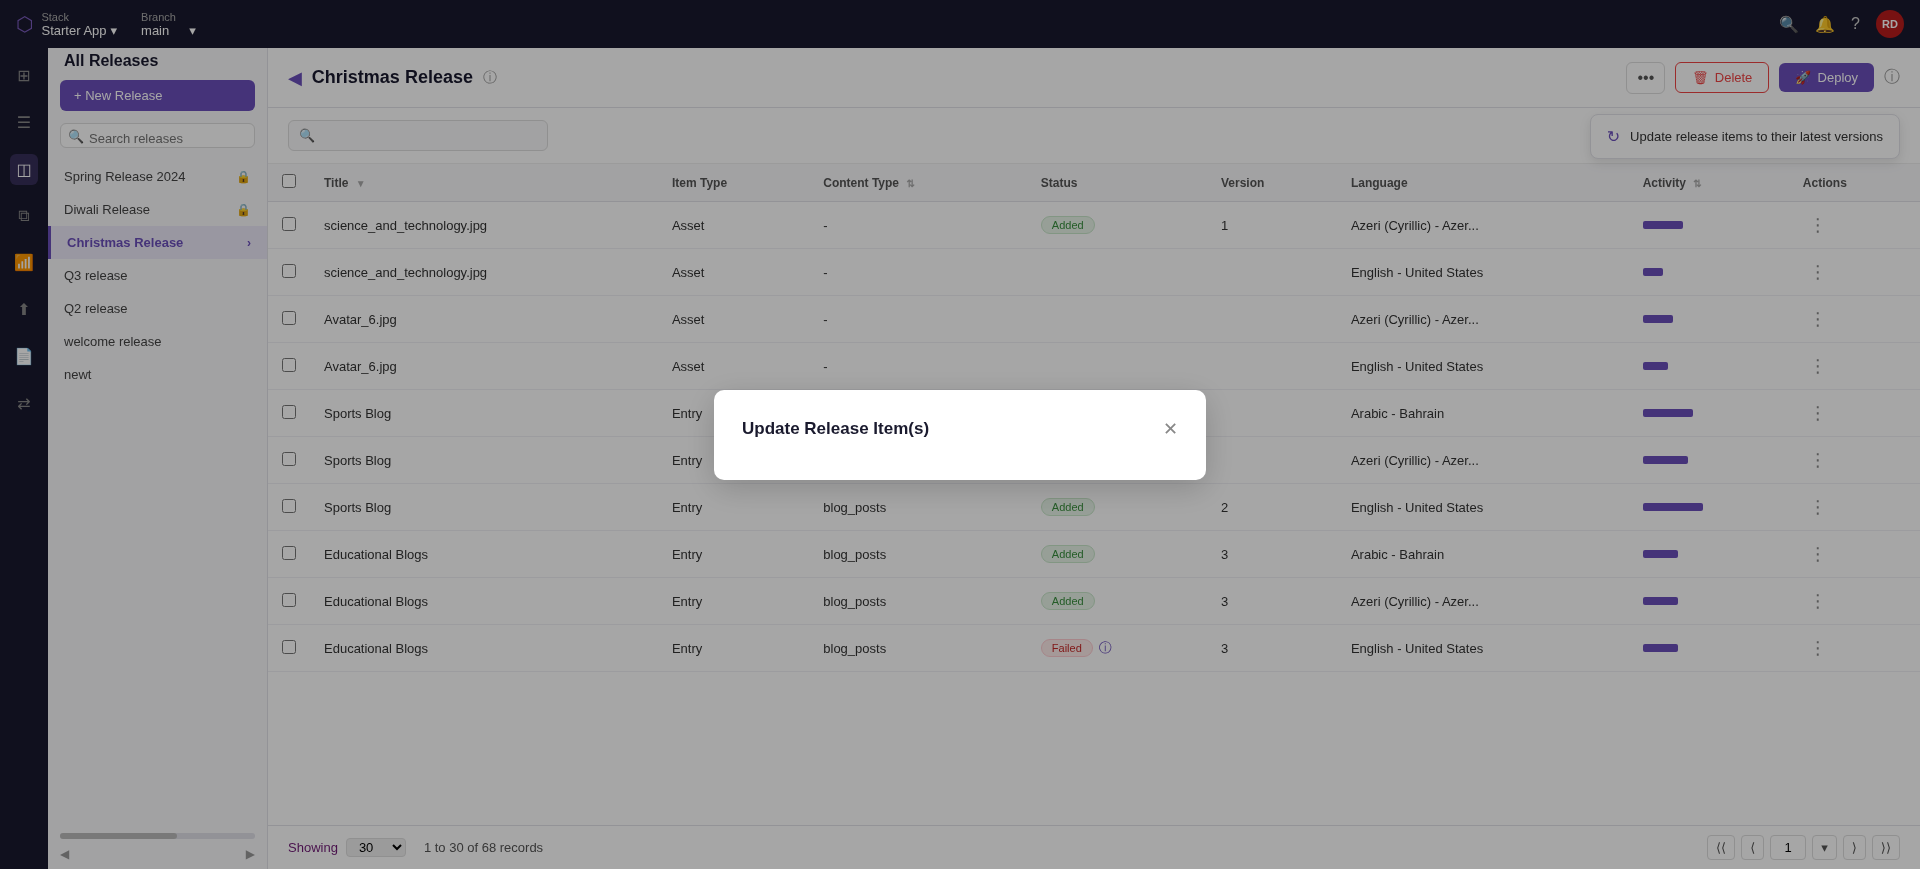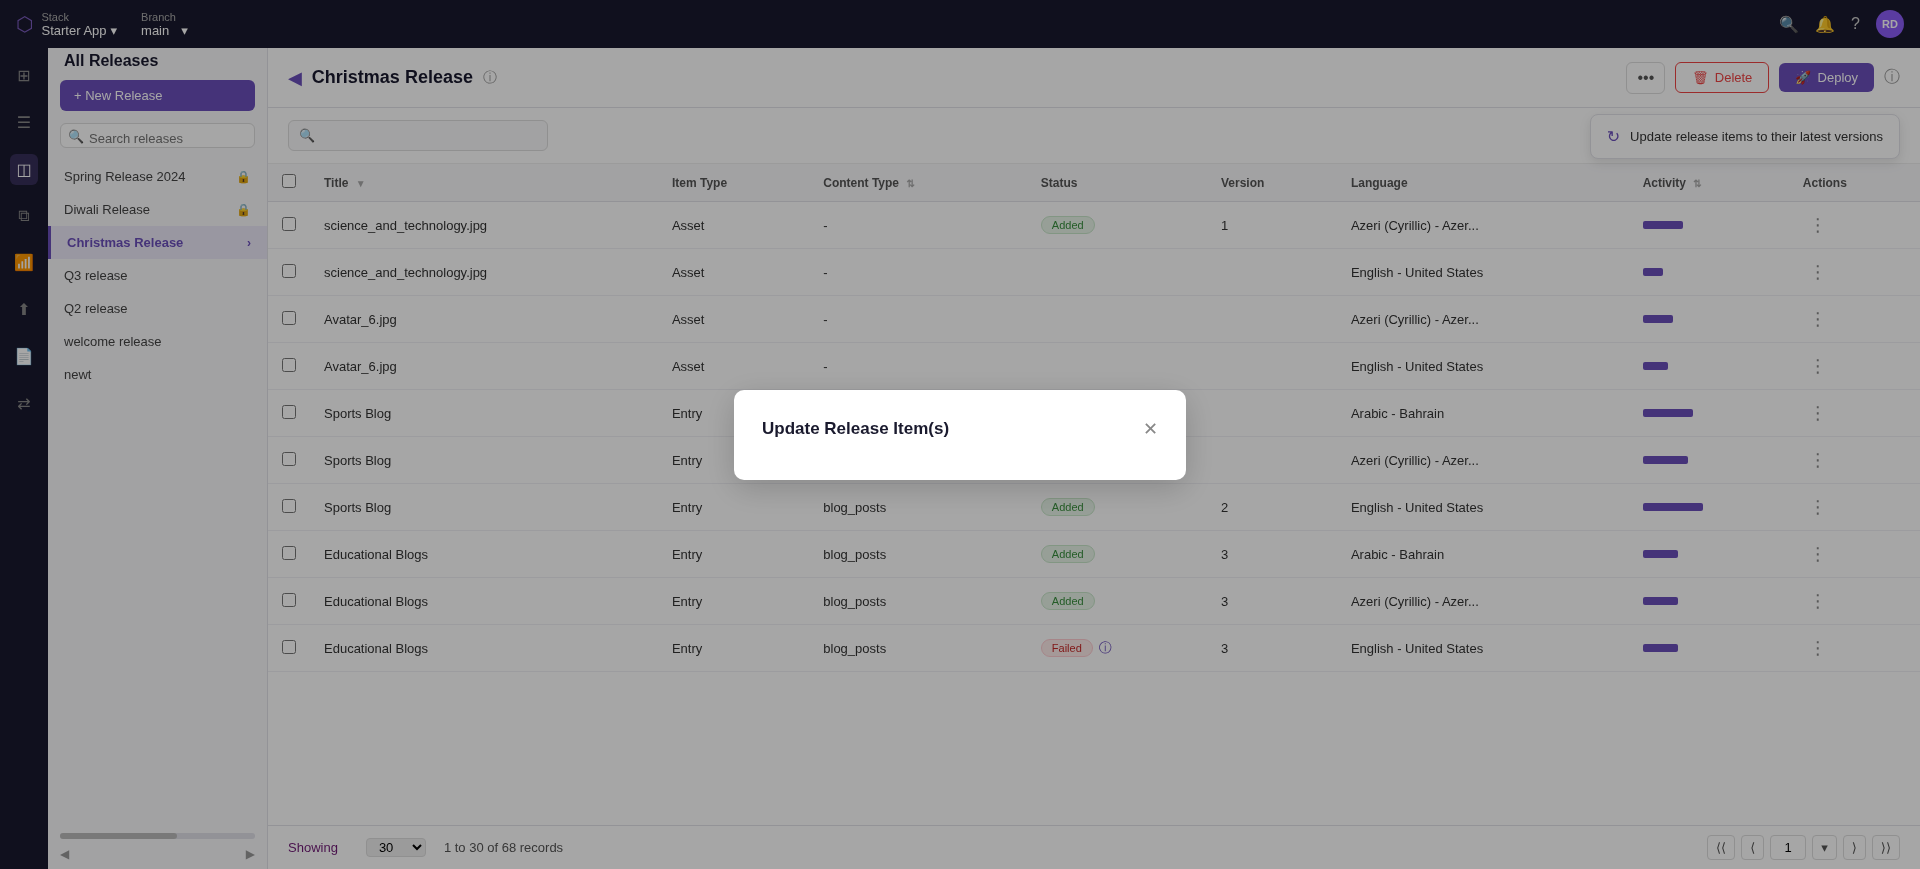--- a/index.html
+++ b/index.html
@@ -16,24 +16,24 @@
       color: white;
       flex-shrink: 0;
     }
     .topbar-left { display: flex; align-items: center; gap: 8px; }
     .topbar-logo { color: #7c5cbf; font-size: 20px; }
     .topbar-app { display: flex; flex-direction: column; }
     .topbar-app-name { font-size: 11px; color: #aaa; }
     .topbar-app-branch { font-size: 13px; color: white; display: flex; gap: 4px; }
     .topbar-branch { display: flex; flex-direction: column; margin-left: 16px; }
     .topbar-branch-label { font-size: 11px; color: #aaa; }
-    .topbar-branch-val { font-size: 13px; color: white; display: flex; align-items: center; gap: 12px; }
+    .topbar-branch-val { font-size: 13px; color: white; display: flex; align-items: center; gap: 20px; }
     .topbar-right { display: flex; align-items: center; gap: 16px; }
     .topbar-icon { color: #ccc; cursor: pointer; font-size: 16px; }
-    .avatar { width: 28px; height: 28px; border-radius: 50%; background: #8b5cf6; display: flex; align-items: center; justify-content: center; font-size: 11px; color: white; font-weight: 600; }
+    .avatar { width: 28px; height: 28px; border-radius: 50%; background: #b91c1c; display: flex; align-items: center; justify-content: center; font-size: 11px; color: white; font-weight: 600; }
 
     
     .main-layout { display: flex; flex: 1; overflow: hidden; }
 
     
     .icon-rail {
       width: 48px;
       background: #1a1a2e;
       display: flex;
       flex-direction: column;
@@ -188,40 +188,40 @@
       height: 44px;
       background: white;
       border-top: 1px solid #e2e2e8;
       display: flex;
       align-items: center;
       justify-content: space-between;
       padding: 0 20px;
       flex-shrink: 0;
     }
     .showing-text { font-size: 13px; color: #701a75; }
-    .page-size-select { padding: 0 8px; border: 1px solid #ddd; border-radius: 4px; font-size: 13px; margin-right: 10px; margin-left: 20px; }
+    .page-size-select { padding: 0 8px; border: 1px solid #ddd; border-radius: 4px; font-size: 13px; margin-right: 10px; }
     .records-text { font-size: 13px; color: #555; }
     .pagination-controls { display: flex; align-items: center; gap: 6px; }
     .page-btn { background: none; border: 1px solid #ddd; border-radius: 4px; padding: 4px 8px; cursor: pointer; color: #555; font-size: 13px; }
     .page-input { width: 36px; text-align: center; border: 1px solid #ddd; border-radius: 4px; padding: 4px; font-size: 13px; }
 
     
     .modal-overlay {
       position: fixed;
       top: 0; left: 0; right: 0; bottom: 0;
       background: rgba(0,0,0,0.35);
       display: flex;
       align-items: center;
       justify-content: center;
       z-index: 100;
     }
     .modal {
       background: white;
       border-radius: 10px;
-      width: 452px;
+      width: 492px;
       padding: 28px 28px 24px;
       box-shadow: 0 8px 32px rgba(0,0,0,0.18);
       position: relative;
     }
     .modal-header {
       display: flex;
       align-items: center;
       justify-content: space-between;
       margin-bottom: 16px;
     }

